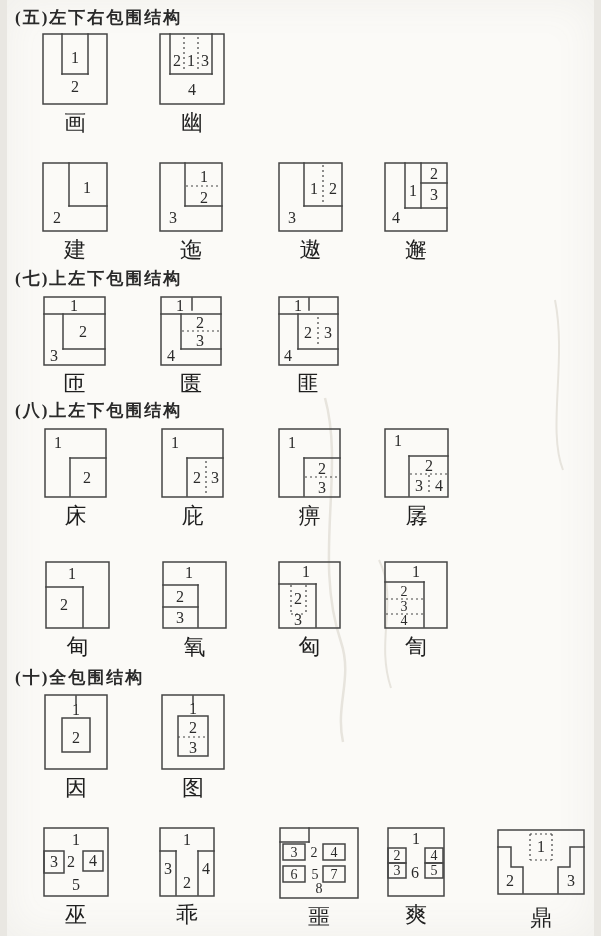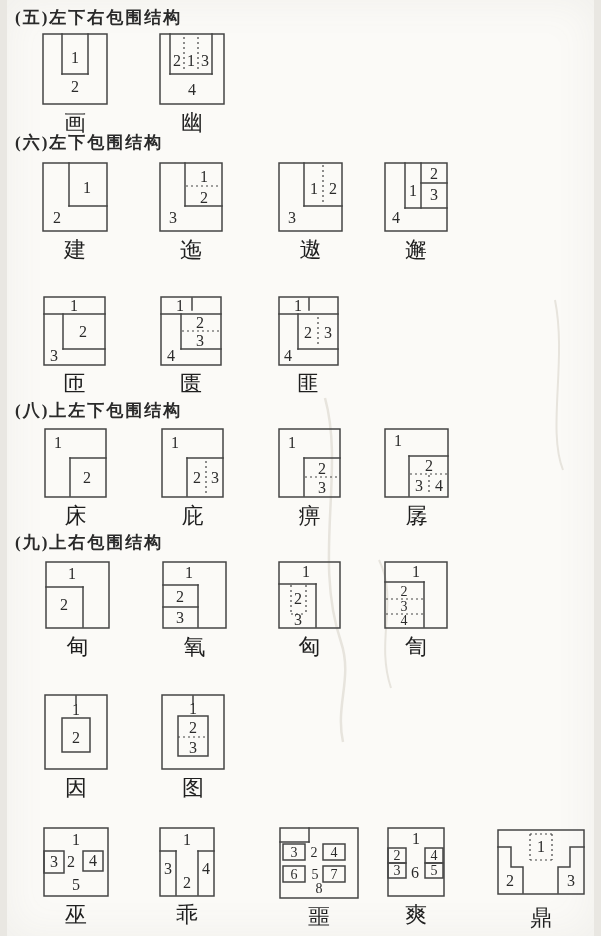--- a/index.html
+++ b/index.html
@@ -53,21 +53,20 @@
       <line class="dt" x1="25" y1="4" x2="25" y2="39"></line>
       <line class="dt" x1="39" y1="4" x2="39" y2="39"></line>
       <text class="num" x="18" y="33">2</text>
       <text class="num" x="32" y="33">1</text>
       <text class="num" x="46" y="33">3</text>
       <text class="num" x="33" y="62">4</text>
     </svg>
     <figcaption class="cap">幽</figcaption>
   </figure>
 
-  <h2 class="sec-title" style="top:131px">(六)左下包围结构</h2>
 
   <figure class="fig" style="left:35px;top:162px;width:66px">
     <svg width="66" height="70">
       <rect class="ln" x="1" y="1" width="64" height="68"></rect>
       <line class="ln" x1="27" y1="1" x2="27" y2="44"></line>
       <line class="ln" x1="27" y1="44" x2="65" y2="44"></line>
       <text class="num" x="45" y="31">1</text>
       <text class="num" x="15" y="61">2</text>
     </svg>
     <figcaption class="cap">建</figcaption>
@@ -107,20 +106,21 @@
       <line class="ln" x1="21" y1="46" x2="63" y2="46"></line>
       <line class="ln" x1="37" y1="21" x2="63" y2="21"></line>
       <text class="num" x="29" y="34">1</text>
       <text class="num" x="50" y="17">2</text>
       <text class="num" x="50" y="38">3</text>
       <text class="num" x="12" y="61">4</text>
     </svg>
     <figcaption class="cap">邂</figcaption>
   </figure>
 
+  <h2 class="sec-title" style="top:267px">(七)上左下包围结构</h2>
 
   <figure class="fig" style="left:36px;top:296px;width:63px">
     <svg width="63" height="70">
       <rect class="ln" x="1" y="1" width="61" height="68"></rect>
       <line class="ln" x1="1" y1="18" x2="62" y2="18"></line>
       <line class="ln" x1="20" y1="18" x2="20" y2="53"></line>
       <line class="ln" x1="20" y1="53" x2="62" y2="53"></line>
       <text class="num" x="31" y="15">1</text>
       <text class="num" x="40" y="41">2</text>
       <text class="num" x="11" y="65">3</text>
@@ -207,21 +207,20 @@
       <line class="dt" x1="26" y1="46" x2="63" y2="46"></line>
       <line class="dt" x1="45" y1="47" x2="45" y2="66"></line>
       <text class="num" x="14" y="18">1</text>
       <text class="num" x="45" y="43">2</text>
       <text class="num" x="35" y="63">3</text>
       <text class="num" x="55" y="63">4</text>
     </svg>
     <figcaption class="cap">孱</figcaption>
   </figure>
 
-  <h2 class="sec-title" style="top:531px">(九)上右包围结构</h2>
 
   <figure class="fig" style="left:38px;top:561px;width:65px">
     <svg width="65" height="68">
       <rect class="ln" x="1" y="1" width="63" height="66"></rect>
       <line class="ln" x1="1" y1="26" x2="38" y2="26"></line>
       <line class="ln" x1="38" y1="26" x2="38" y2="66"></line>
       <text class="num" x="27" y="18">1</text>
       <text class="num" x="19" y="49">2</text>
     </svg>
     <figcaption class="cap">甸</figcaption>
@@ -263,20 +262,21 @@
       <line class="dt" x1="2" y1="38" x2="39" y2="38"></line>
       <line class="dt" x1="2" y1="53" x2="39" y2="53"></line>
       <text class="num" x="32" y="16">1</text>
       <text class="num sm" x="20" y="35">2</text>
       <text class="num sm" x="20" y="50">3</text>
       <text class="num sm" x="20" y="64">4</text>
     </svg>
     <figcaption class="cap">訇</figcaption>
   </figure>
 
+  <h2 class="sec-title" style="top:666px">(十)全包围结构</h2>
 
   <figure class="fig" style="left:37px;top:694px;width:64px">
     <svg width="64" height="76">
       <rect class="ln" x="1" y="1" width="62" height="74"></rect>
       <line class="ln" x1="32" y1="2" x2="32" y2="10"></line>
       <rect class="ln" x="18" y="24" width="28" height="34"></rect>
       <text class="num" x="32" y="21">1</text>
       <text class="num" x="32" y="49">2</text>
     </svg>
     <figcaption class="cap">因</figcaption>

